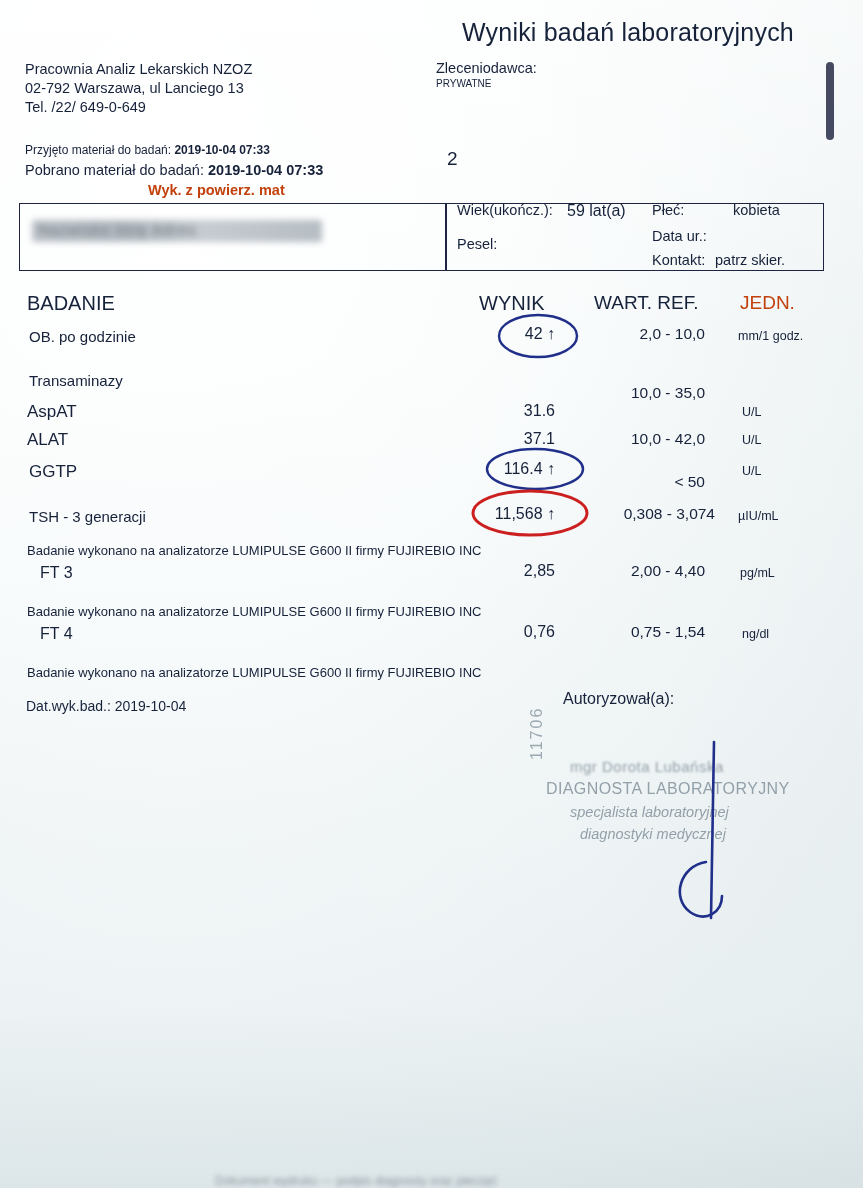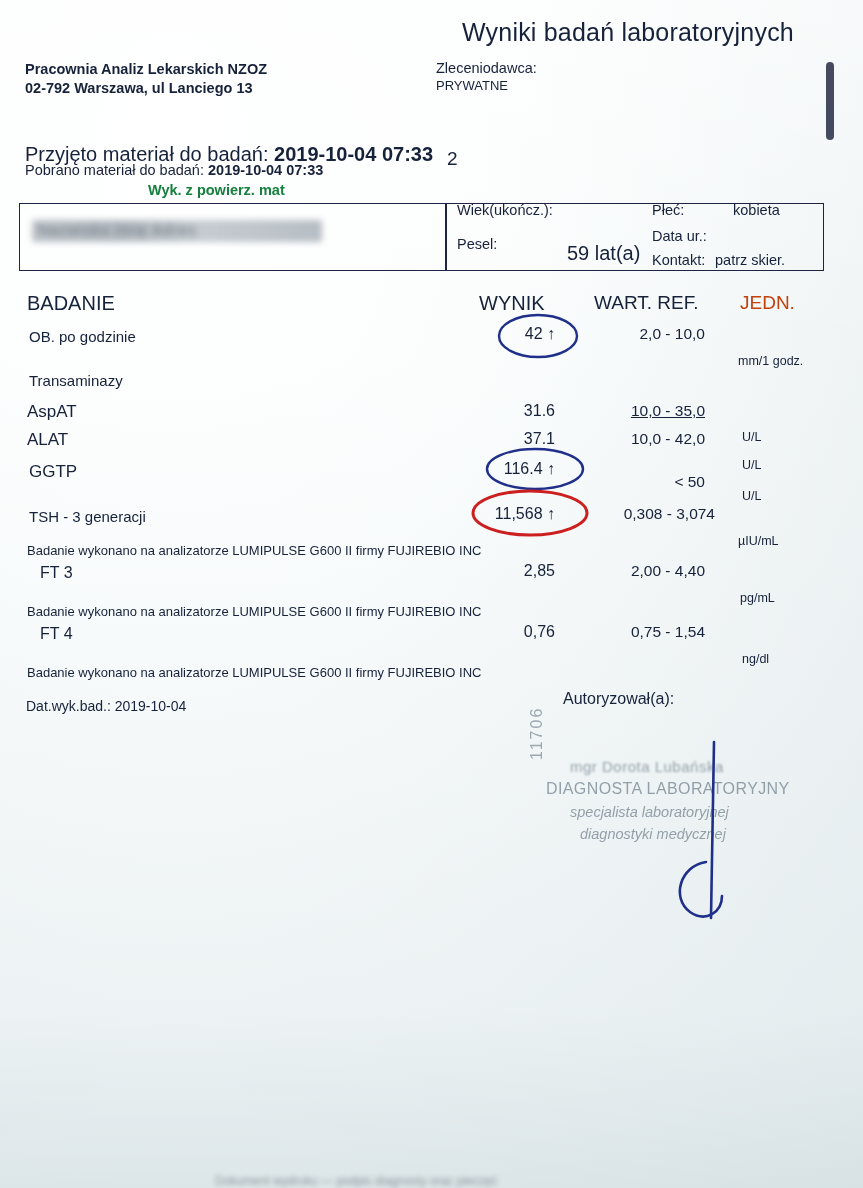--- a/index.html
+++ b/index.html
@@ -24,68 +24,68 @@
   }
   .layer{position:absolute;left:0;top:0;width:863px;height:1061px;}
 
   .doc-title{
     position:absolute;left:462px;top:18px;
     font-size:25px;letter-spacing:0.2px;color:#16213a;
     white-space:nowrap;
   }
 
   .lab-addr{position:absolute;left:25px;top:60px;font-size:14.5px;line-height:19px;color:#16213a;}
-  .lab-addr div{white-space:nowrap;font-weight:bold;}
+  .lab-addr div{white-space:nowrap;}
 
   .orderer-label{position:absolute;left:436px;top:60px;font-size:14.5px;color:#16213a;}
-  .orderer-value{position:absolute;left:436px;top:78px;font-size:13px;color:#16213a;}
-
-  .accepted{position:absolute;left:25px;top:143px;font-size:20px;color:#16213a;white-space:nowrap;}
+  .orderer-value{position:absolute;left:436px;top:78px;font-size:10px;color:#16213a;}
+
+  .accepted{position:absolute;left:25px;top:143px;font-size:12px;color:#16213a;white-space:nowrap;}
   .accepted b{font-weight:700;}
   .taken{position:absolute;left:25px;top:162px;font-size:14.5px;color:#16213a;white-space:nowrap;}
   .taken b{font-weight:700;}
-  .surface{position:absolute;left:148px;top:182px;font-size:14.5px;font-weight:700;color:#15803d;white-space:nowrap;}
+  .surface{position:absolute;left:148px;top:182px;font-size:14.5px;font-weight:700;color:#c2410c;white-space:nowrap;}
   .page-num{position:absolute;left:447px;top:148px;font-size:19px;color:#16213a;}
 
   
   .patient-box{
     position:absolute;left:19px;top:203px;width:805px;height:68px;
     border:1.6px solid #1d2340;
     box-sizing:border-box;
   }
   .patient-box .vline{position:absolute;left:425px;top:0;width:1.6px;height:100%;background:#1d2340;}
   .redacted{
     position:absolute;left:12px;top:16px;width:290px;height:22px;
     background:linear-gradient(90deg,#b9bfc6,#aeb6bd 30%,#c3c9cf 60%,#b3bac1);
     filter:blur(3.2px);opacity:0.95;border-radius:2px;
   }
   .redacted-text{
     position:absolute;left:18px;top:17px;width:280px;height:20px;
     color:#6e757d;font-size:15px;letter-spacing:1px;filter:blur(3px);
     white-space:nowrap;overflow:hidden;
   }
   .pb-age-label{position:absolute;left:457px;top:202px;font-size:14.5px;color:#16213a;}
-  .pb-age-value{position:absolute;left:567px;top:202px;font-size:20px;color:#16213a;margin-top:40px;}
+  .pb-age-value{position:absolute;left:567px;top:202px;font-size:16px;color:#16213a;}
   .pb-sex-label{position:absolute;left:652px;top:202px;font-size:14.5px;color:#16213a;}
   .pb-sex-value{position:absolute;left:733px;top:202px;font-size:14.5px;color:#16213a;}
   .pb-pesel-label{position:absolute;left:457px;top:236px;font-size:14.5px;color:#16213a;}
   .pb-birth-label{position:absolute;left:652px;top:228px;font-size:14.5px;color:#16213a;}
   .pb-contact-label{position:absolute;left:652px;top:252px;font-size:14.5px;color:#16213a;}
   .pb-contact-value{position:absolute;left:715px;top:252px;font-size:14.5px;color:#16213a;}
 
   
   .col-badanie{position:absolute;left:27px;top:292px;font-size:20px;color:#16213a;}
   .col-wynik{position:absolute;left:479px;top:292px;font-size:20px;color:#16213a;}
   .col-ref{position:absolute;left:594px;top:292px;font-size:19px;color:#16213a;}
   .col-jedn{position:absolute;left:740px;top:292px;font-size:19px;color:#c2410c;}
 
   .r-name{position:absolute;font-size:15px;color:#16213a;white-space:nowrap;}
   .r-val{position:absolute;font-size:16px;color:#16213a;white-space:nowrap;text-align:right;}
   .r-ref{position:absolute;font-size:15.5px;color:#16213a;white-space:nowrap;text-align:right;}
-  .r-unit{position:absolute;font-size:12.5px;color:#16213a;white-space:nowrap;margin-top:25px;}
+  .r-unit{position:absolute;font-size:12.5px;color:#16213a;white-space:nowrap;}
   .r-note{position:absolute;font-size:13px;color:#16213a;white-space:nowrap;}
   .section-head{position:absolute;font-size:15px;color:#16213a;}
 
   .datwyk{position:absolute;left:26px;top:698px;font-size:14px;color:#16213a;}
   .auth-label{position:absolute;left:563px;top:690px;font-size:16px;color:#16213a;}
 
   
   .stamp{
     position:absolute;left:528px;top:748px;width:290px;height:110px;
     color:#6f7f8c;opacity:0.72;
@@ -112,20 +112,21 @@
 
 <div class="sheet"></div>
 
 <div class="layer">
 
   <div class="doc-title">Wyniki badań laboratoryjnych</div>
 
   <div class="lab-addr">
     <div>Pracownia Analiz Lekarskich NZOZ</div>
     <div>02-792 Warszawa, ul Lanciego 13</div>
+    <div>Tel. /22/ 649-0-649</div>
   </div>
 
   <div class="orderer-label">Zleceniodawca:</div>
   <div class="orderer-value">PRYWATNE</div>
 
   <div class="accepted">
     <span>Przyjęto  materiał do badań:</span>
     <b>2019-10-04 07:33</b>
   </div>
   <div class="taken">
@@ -156,21 +157,21 @@
 
   <div class="r-name" style="left:29px;top:328px;">OB. po godzinie</div>
   <div class="r-val" style="left:455px;top:325px;width:100px;">42 ↑</div>
   <div class="r-ref" style="left:580px;top:325px;width:125px;">2,0 - 10,0</div>
   <div class="r-unit" style="left:738px;top:329px;">mm/1 godz.</div>
 
   <div class="section-head" style="left:29px;top:372px;">Transaminazy</div>
 
   <div class="r-name" style="left:27px;top:402px;font-size:17px;">AspAT</div>
   <div class="r-val" style="left:455px;top:402px;width:100px;">31.6</div>
-  <div class="r-ref" style="left:580px;top:402px;width:125px;text-decoration:underline;">10,0 - 35,0</div>
+  <div class="r-ref" style="left:580px;top:384px;width:125px;">10,0 - 35,0</div>
   <div class="r-unit" style="left:742px;top:405px;">U/L</div>
 
   <div class="r-name" style="left:27px;top:430px;font-size:17px;">ALAT</div>
   <div class="r-val" style="left:455px;top:430px;width:100px;">37.1</div>
   <div class="r-ref" style="left:580px;top:430px;width:125px;">10,0 - 42,0</div>
   <div class="r-unit" style="left:742px;top:433px;">U/L</div>
 
   <div class="r-name" style="left:29px;top:462px;font-size:17px;">GGTP</div>
   <div class="r-val" style="left:440px;top:460px;width:115px;">116.4 ↑</div>
   <div class="r-ref" style="left:580px;top:436px;width:125px;margin-top:37px;">&lt; 50</div>

